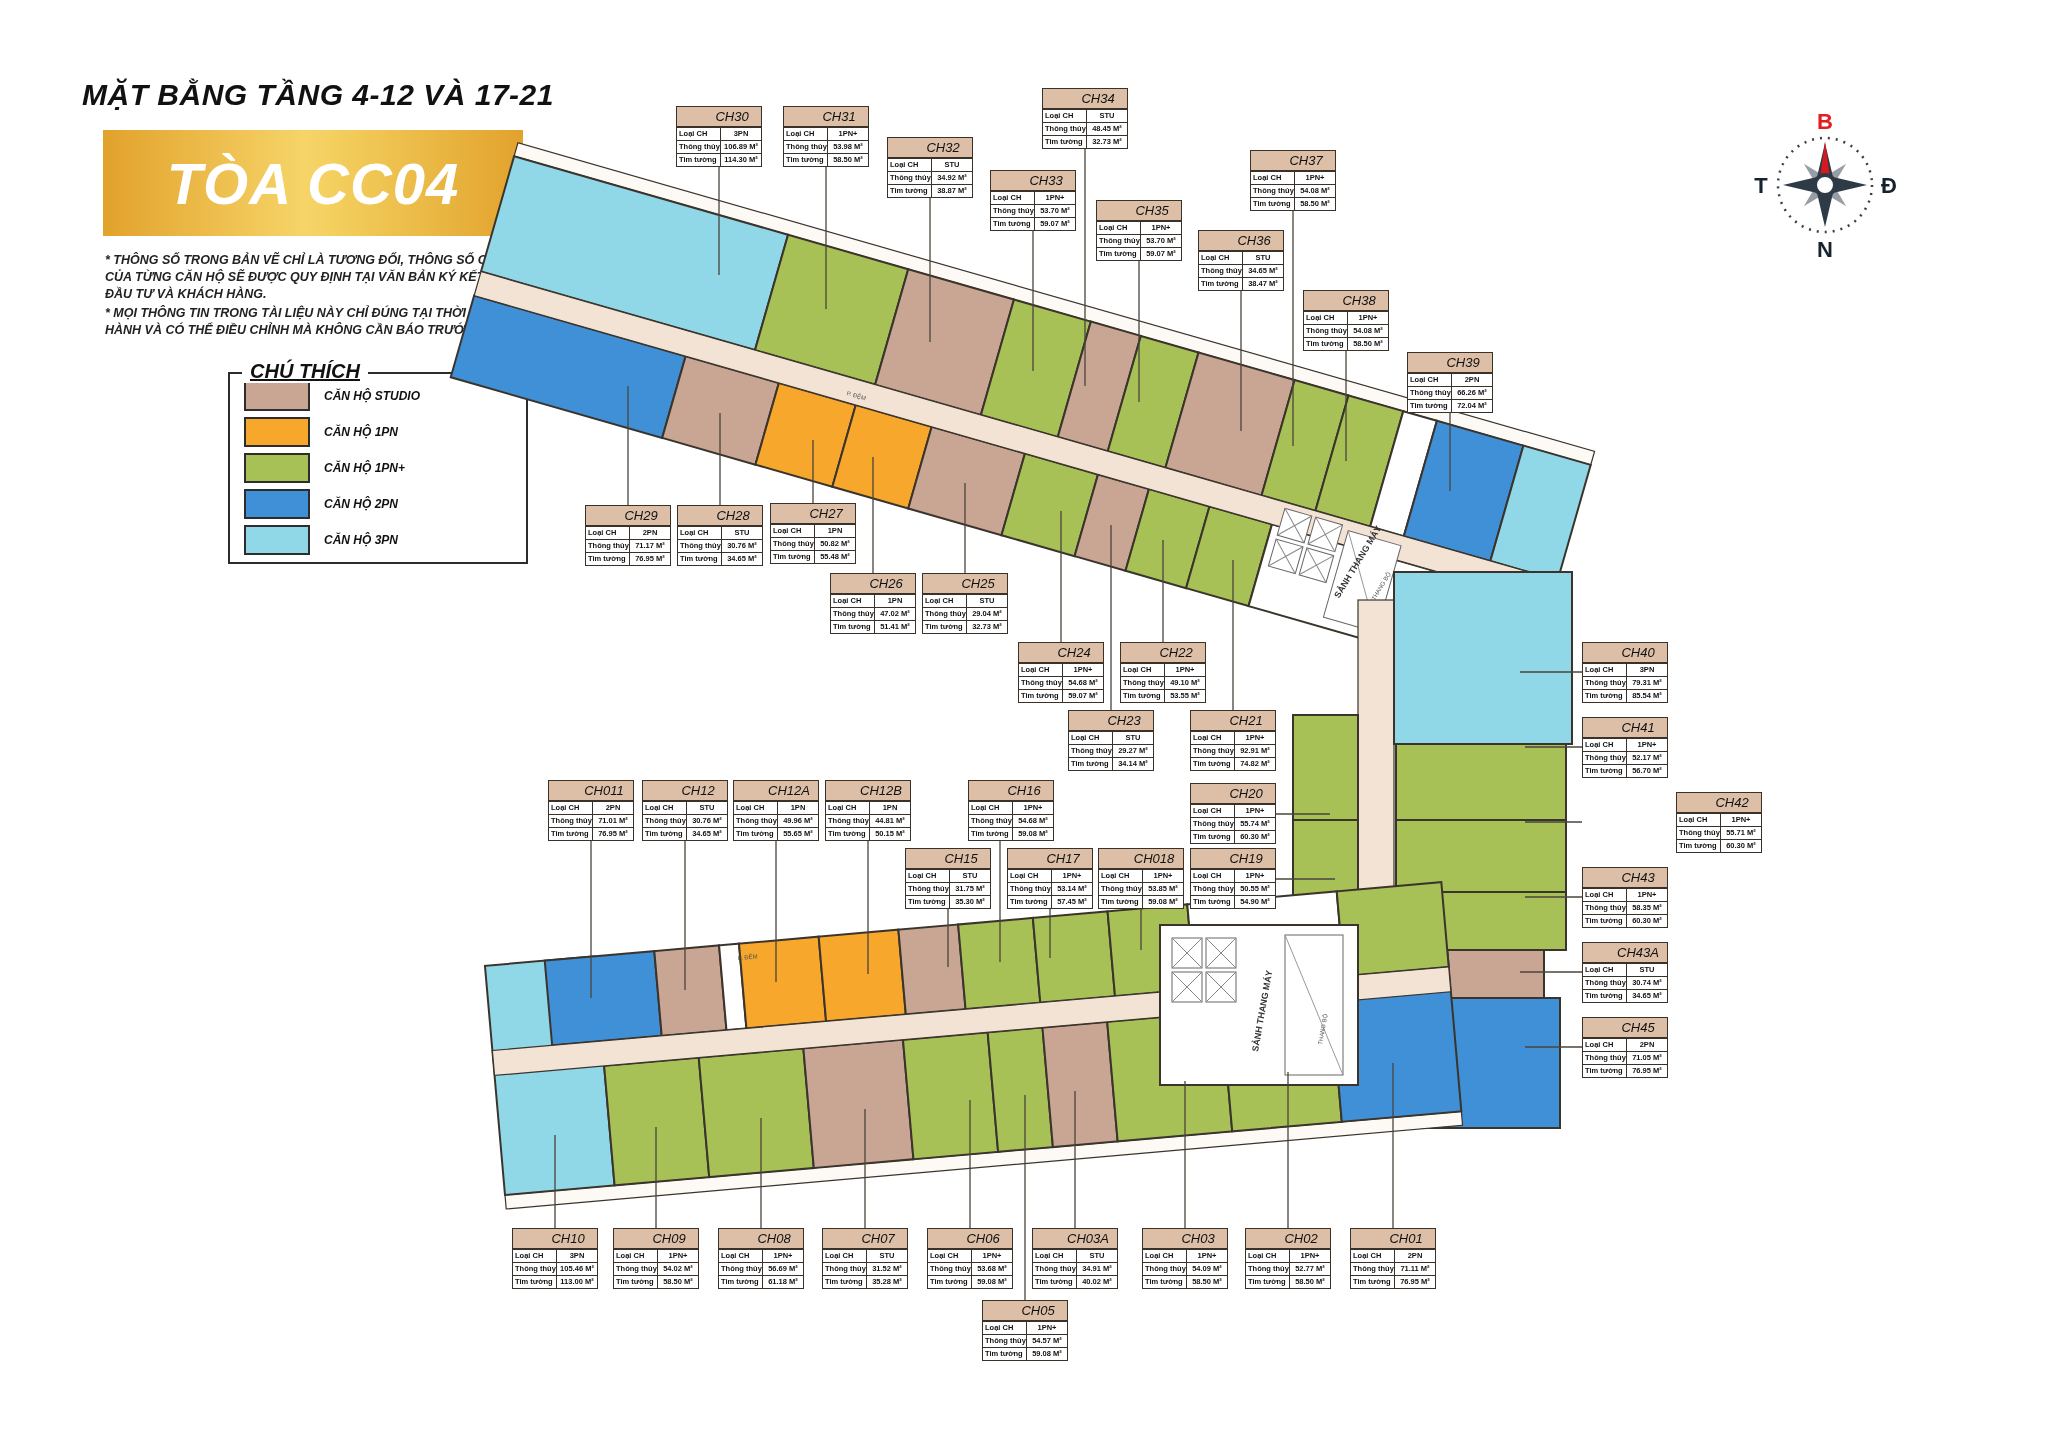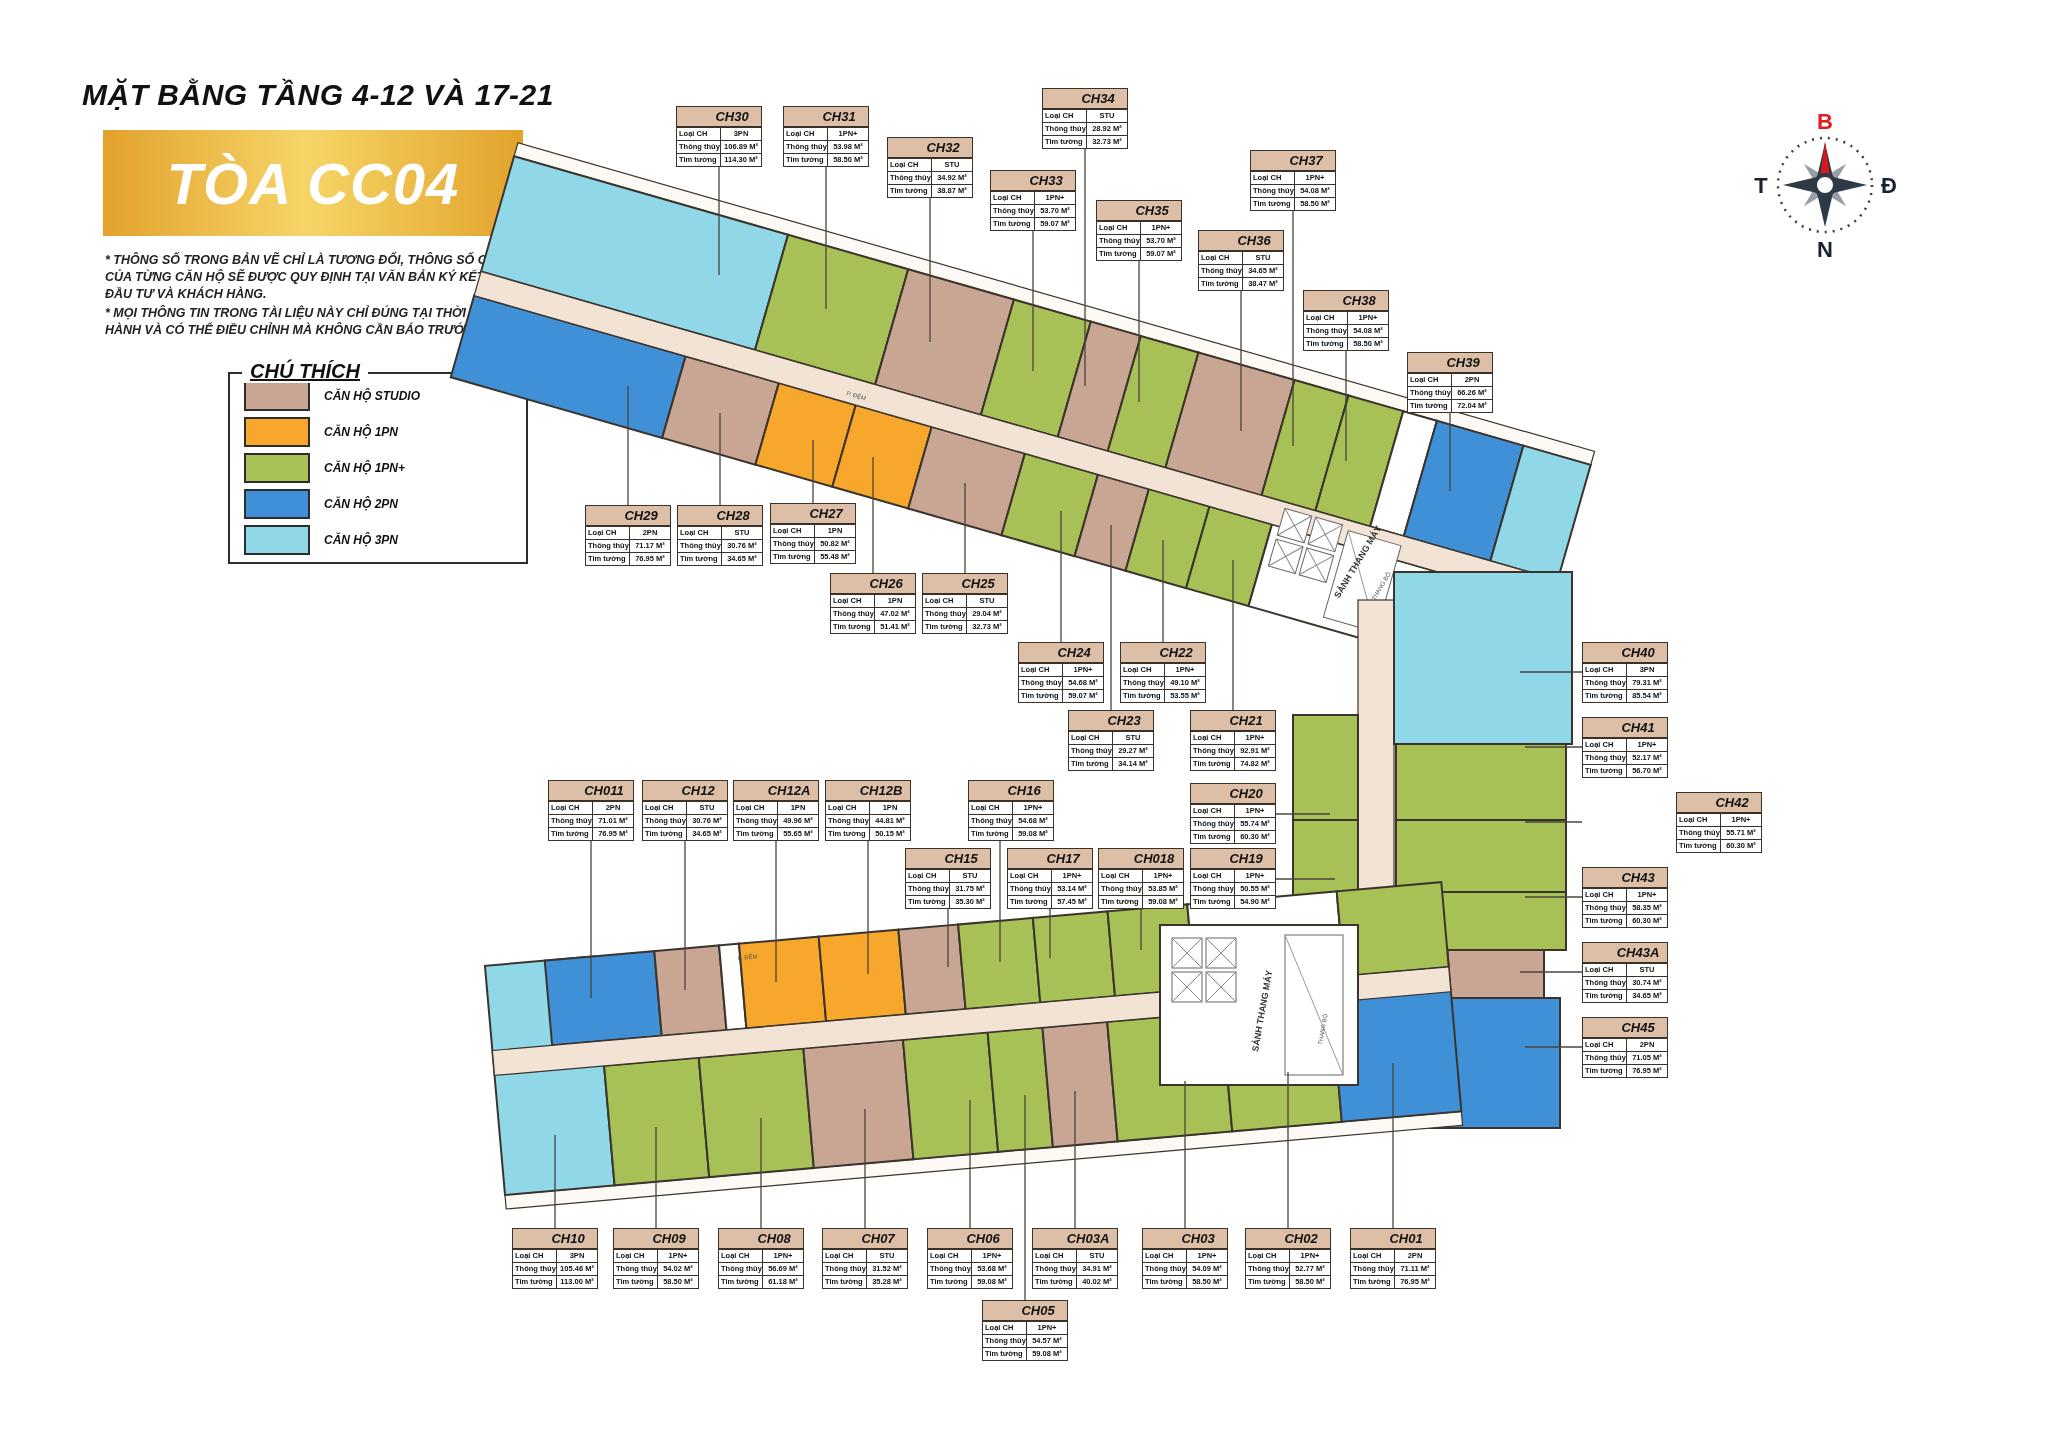--- a/index.html
+++ b/index.html
@@ -23,21 +23,21 @@
   .lg-row{display:flex;align-items:center;margin:8px 0 0 14px;height:28px;}
   .lg-swatch{width:62px;height:26px;border:2px solid #2d2d2d;margin-right:14px;flex:0 0 auto;}
   .lg-label{font-size:12px;font-weight:800;font-style:italic;color:#111;white-space:nowrap;}
   
   #plan-svg,#leader-svg{position:absolute;left:0;top:0;}
   #labels{position:absolute;left:0;top:0;width:100%;height:100%;}
   
   .unit-box{position:absolute;width:86px;background:#fff;border:1.5px solid #3a3228;
             box-sizing:border-box;z-index:5;}
   .ub-title{background:#dcbfa6;border-bottom:1.5px solid #3a3228;text-align:center;
-            font-size:13px;font-weight:700;font-style:italic;color:#111;height:19px;line-height:19px;padding-left:26px;}
+            font-size:13px;font-weight:400;font-style:italic;color:#111;height:19px;line-height:19px;padding-left:26px;}
   .ub-row{display:flex;border-top:1px solid #3a3228;height:12px;}
   .ub-row:first-of-type{border-top:none;}
   .ub-l{width:40px;border-right:1px solid #3a3228;font-size:7.5px;font-weight:700;color:#111;
         padding:1px 1px 0 2px;white-space:nowrap;overflow:hidden;}
   .ub-v{flex:1;font-size:7.5px;font-weight:700;color:#111;text-align:center;padding-top:1px;white-space:nowrap;}
   
   #compass{position:absolute;left:1740px;top:95px;}
 </style>
 </head>
 <body>
@@ -294,21 +294,21 @@
         </div>
       </div>
       <div class="unit-box" style="left: 1042px; top: 88px;">
         <div class="ub-title">CH34</div>
         <div class="ub-row">
           <span class="ub-l">Loại CH</span>
           <span class="ub-v">STU</span>
         </div>
         <div class="ub-row">
           <span class="ub-l">Thông thủy</span>
-          <span class="ub-v">28.92 M²</span>
+          <span class="ub-v">48.45 M²</span>
         </div>
         <div class="ub-row">
           <span class="ub-l">Tim tường</span>
           <span class="ub-v">32.73 M²</span>
         </div>
       </div>
       <div class="unit-box" style="left: 1096px; top: 200px;">
         <div class="ub-title">CH35</div>
         <div class="ub-row">
           <span class="ub-l">Loại CH</span>

